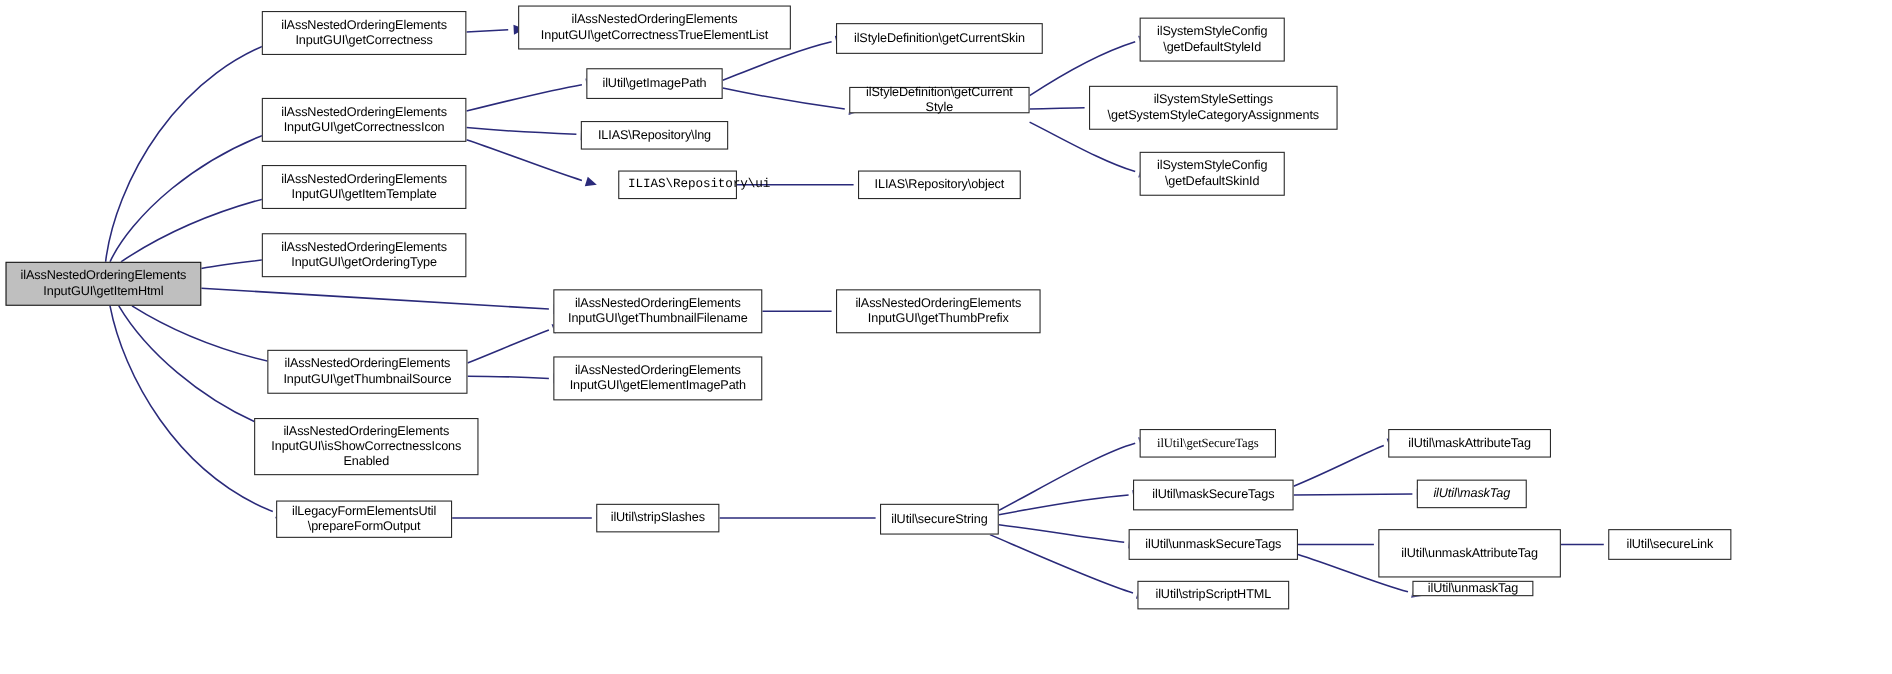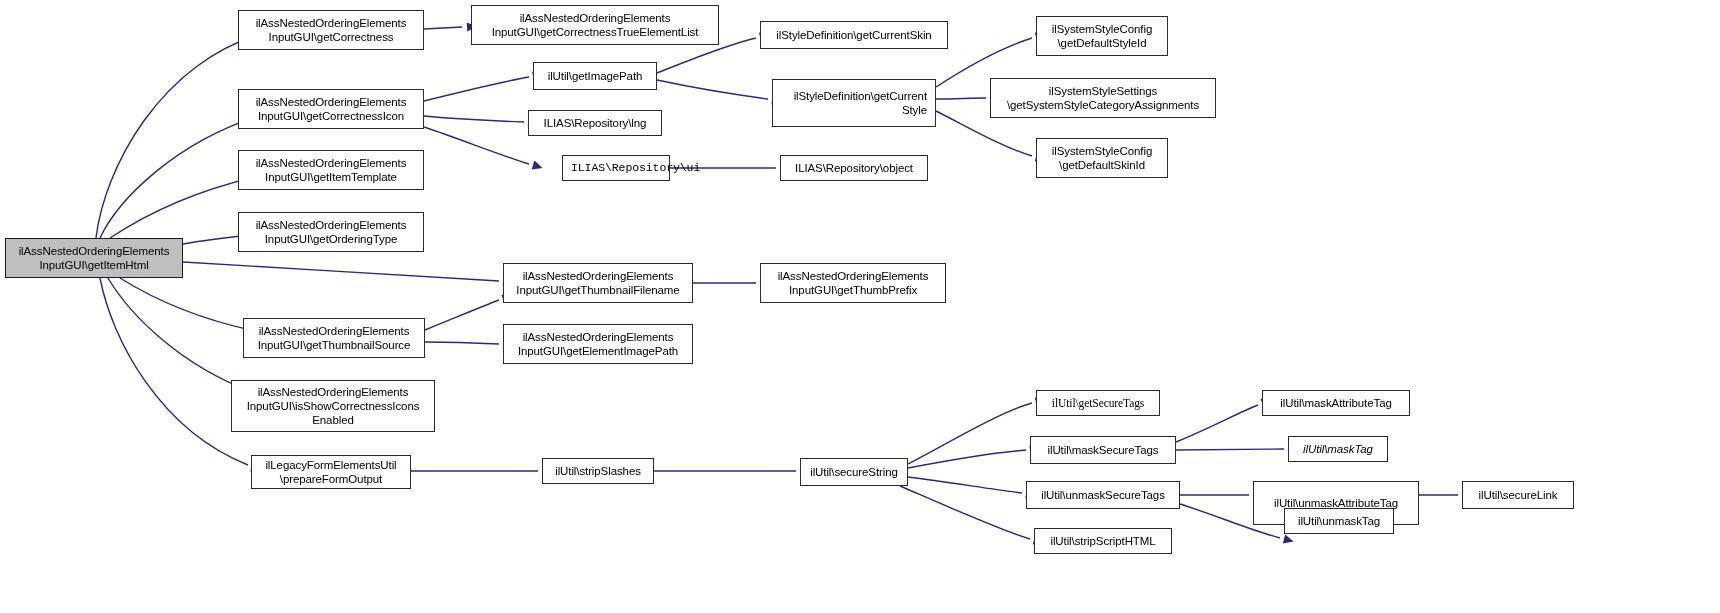--- a/index.html
+++ b/index.html
@@ -102,21 +102,21 @@
 InputGUI\getCorrectness</span></div>
       <div class="node" style="left: 471px; top: 5px; width: 248px; height: 40px;"><span class="lbl">ilAssNestedOrderingElements
 InputGUI\getCorrectnessTrueElementList</span></div>
       <div class="node" style="left: 238px; top: 89px; width: 186px; height: 40px;"><span class="lbl">ilAssNestedOrderingElements
 InputGUI\getCorrectnessIcon</span></div>
       <div class="node" style="left: 533px; top: 62px; width: 124px; height: 28px;"><span class="lbl">ilUtil\getImagePath</span></div>
       <div class="node" style="left: 528px; top: 110px; width: 134px; height: 26px;"><span class="lbl">ILIAS\Repository\lng</span></div>
       <div class="node" style="left: 562px; top: 155px; width: 108px; height: 26px; font-family: Liberation Mono, monospace;"><span class="lbl">ILIAS\Repository\ui</span></div>
       <div class="node" style="left: 780px; top: 155px; width: 148px; height: 26px;"><span class="lbl">ILIAS\Repository\object</span></div>
       <div class="node" style="left: 760px; top: 21px; width: 188px; height: 28px;"><span class="lbl">ilStyleDefinition\getCurrentSkin</span></div>
-      <div class="node" style="left: 772px; top: 79px; width: 164px; height: 48px; text-align: right;"><span class="lbl">ilStyleDefinition\getCurrent
+      <div class="node" style="left: 772px; top: 79px; width: 164px; height: 24px;"><span class="lbl">ilStyleDefinition\getCurrent
 Style</span></div>
       <div class="node" style="left: 1036px; top: 16px; width: 132px; height: 40px;"><span class="lbl">ilSystemStyleConfig
 \getDefaultStyleId</span></div>
       <div class="node" style="left: 990px; top: 78px; width: 226px; height: 40px;"><span class="lbl">ilSystemStyleSettings
 \getSystemStyleCategoryAssignments</span></div>
       <div class="node" style="left: 1036px; top: 138px; width: 132px; height: 40px;"><span class="lbl">ilSystemStyleConfig
 \getDefaultSkinId</span></div>
       <div class="node" style="left: 238px; top: 150px; width: 186px; height: 40px;"><span class="lbl">ilAssNestedOrderingElements
 InputGUI\getItemTemplate</span></div>
       <div class="node" style="left: 238px; top: 212px; width: 186px; height: 40px;"><span class="lbl">ilAssNestedOrderingElements
@@ -136,16 +136,16 @@
 \prepareFormOutput</span></div>
       <div class="node" style="left: 542px; top: 458px; width: 112px; height: 26px;"><span class="lbl">ilUtil\stripSlashes</span></div>
       <div class="node" style="left: 800px; top: 458px; width: 108px; height: 28px;"><span class="lbl">ilUtil\secureString</span></div>
       <div class="node" style="left: 1036px; top: 390px; width: 124px; height: 26px; font-family: Liberation Serif, serif;"><span class="lbl">ilUtil\getSecureTags</span></div>
       <div class="node" style="left: 1030px; top: 436px; width: 146px; height: 28px;"><span class="lbl">ilUtil\maskSecureTags</span></div>
       <div class="node" style="left: 1026px; top: 481px; width: 154px; height: 28px;"><span class="lbl">ilUtil\unmaskSecureTags</span></div>
       <div class="node" style="left: 1034px; top: 528px; width: 138px; height: 26px;"><span class="lbl">ilUtil\stripScriptHTML</span></div>
       <div class="node" style="left: 1262px; top: 390px; width: 148px; height: 26px;"><span class="lbl">ilUtil\maskAttributeTag</span></div>
       <div class="node" style="left: 1288px; top: 436px; width: 100px; height: 26px; font-style: italic;"><span class="lbl">ilUtil\maskTag</span></div>
       <div class="node" style="left: 1253px; top: 481px; width: 166px; height: 44px;"><span class="lbl">ilUtil\unmaskAttributeTag</span></div>
-      <div class="node" style="left: 1284px; top: 508px; width: 110px; height: 26px;"><span class="lbl">ilUtil\unmaskTag</span></div>
+      <div class="node" style="left: 1284px; top: 528px; width: 110px; height: 14px;"><span class="lbl">ilUtil\unmaskTag</span></div>
       <div class="node" style="left: 1462px; top: 481px; width: 112px; height: 28px;"><span class="lbl">ilUtil\secureLink</span></div>
     </div>
 </div>
 
 </body></html>

